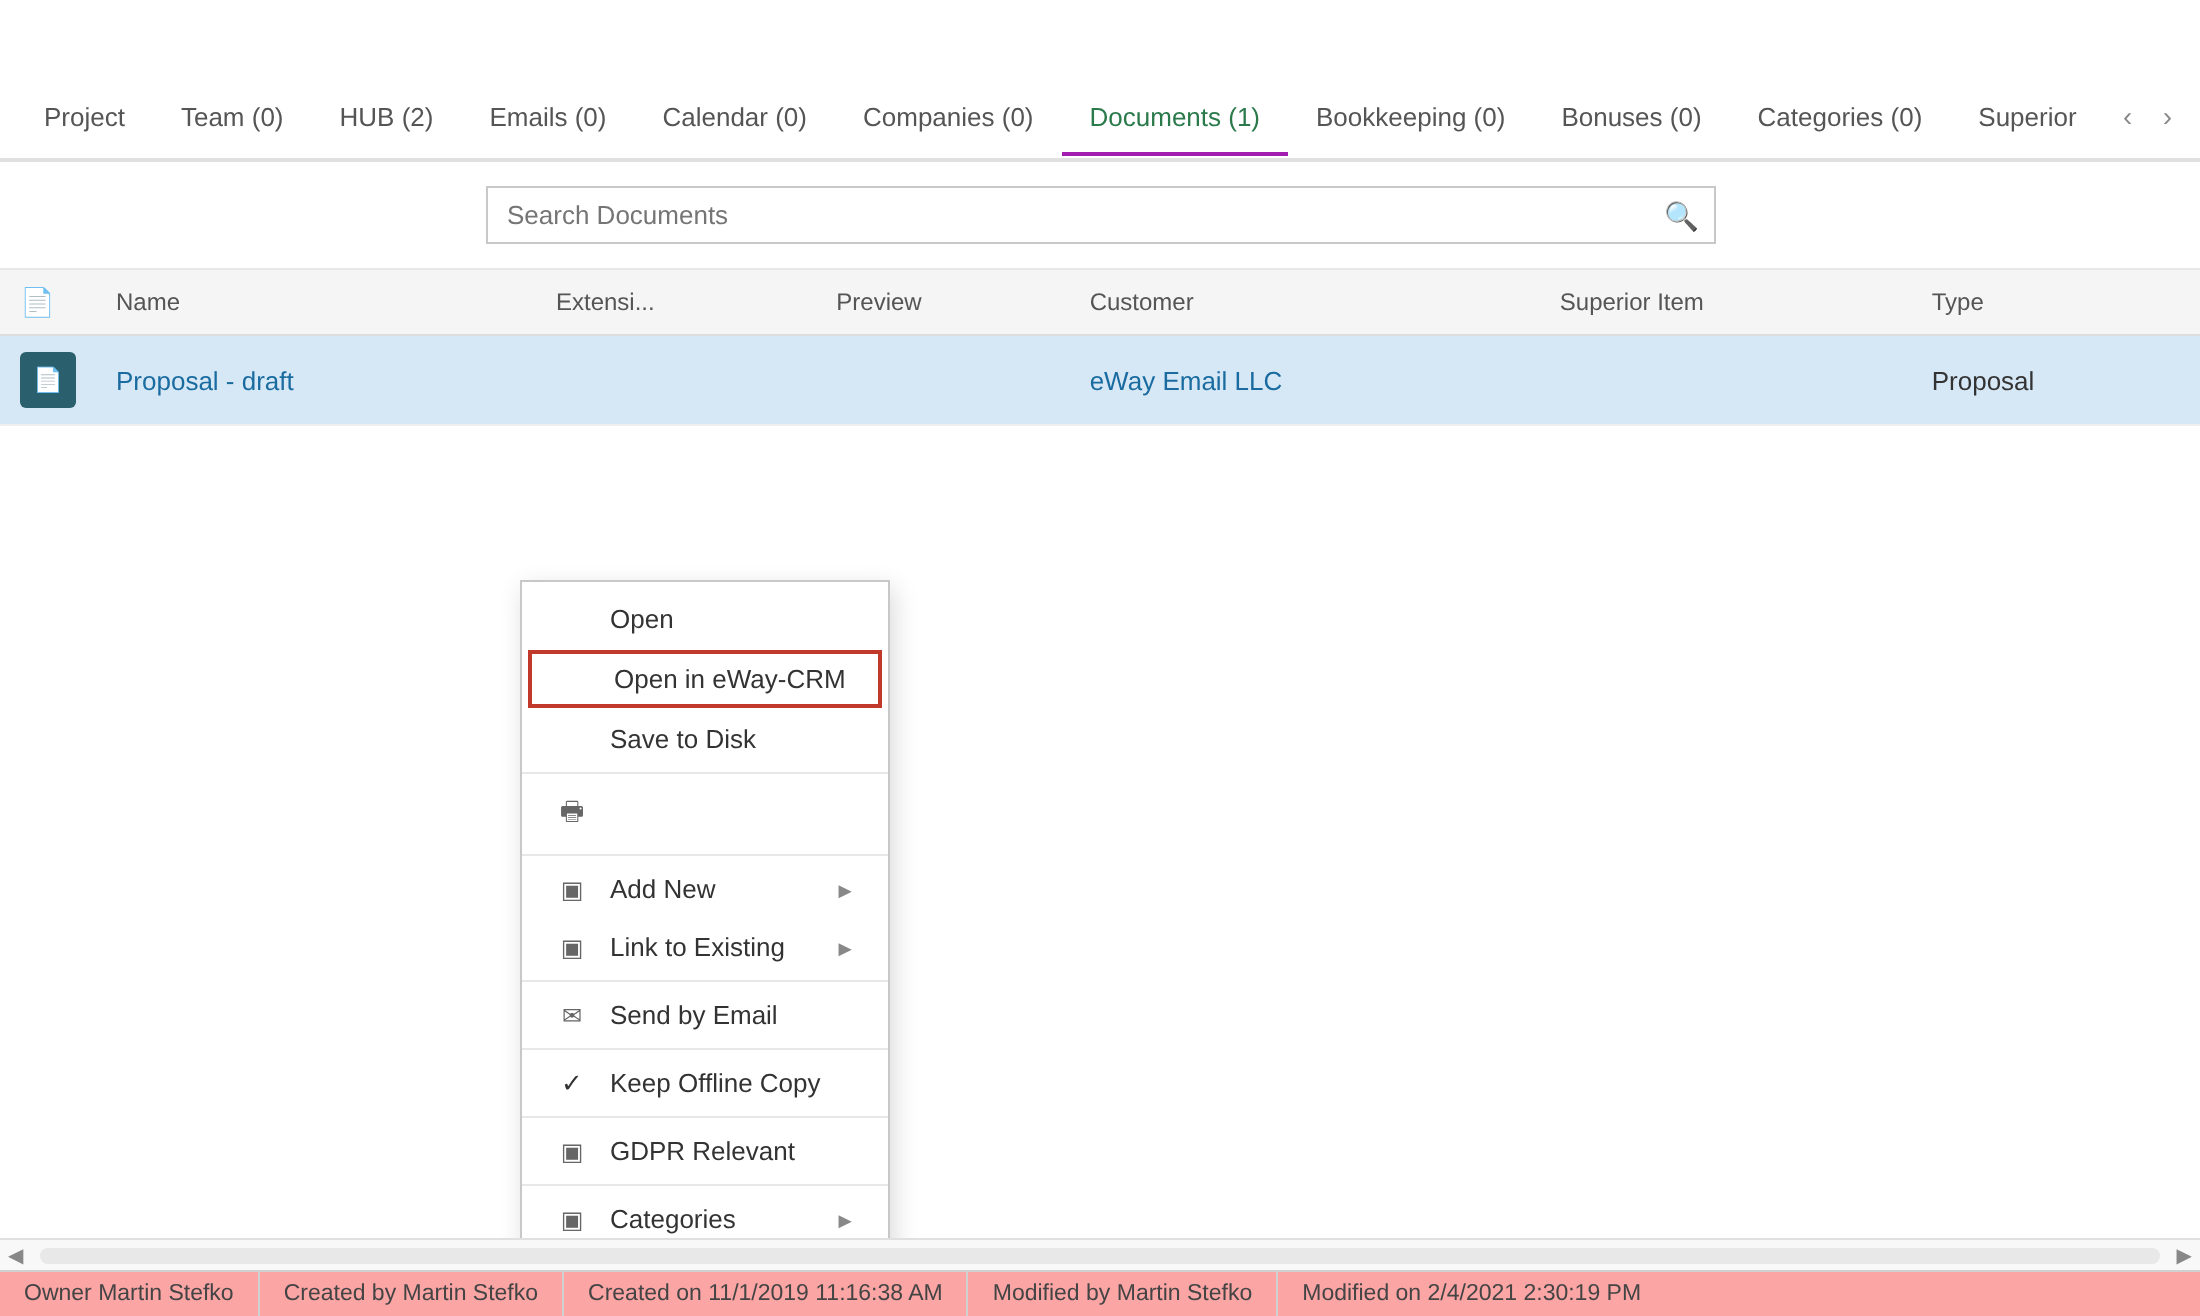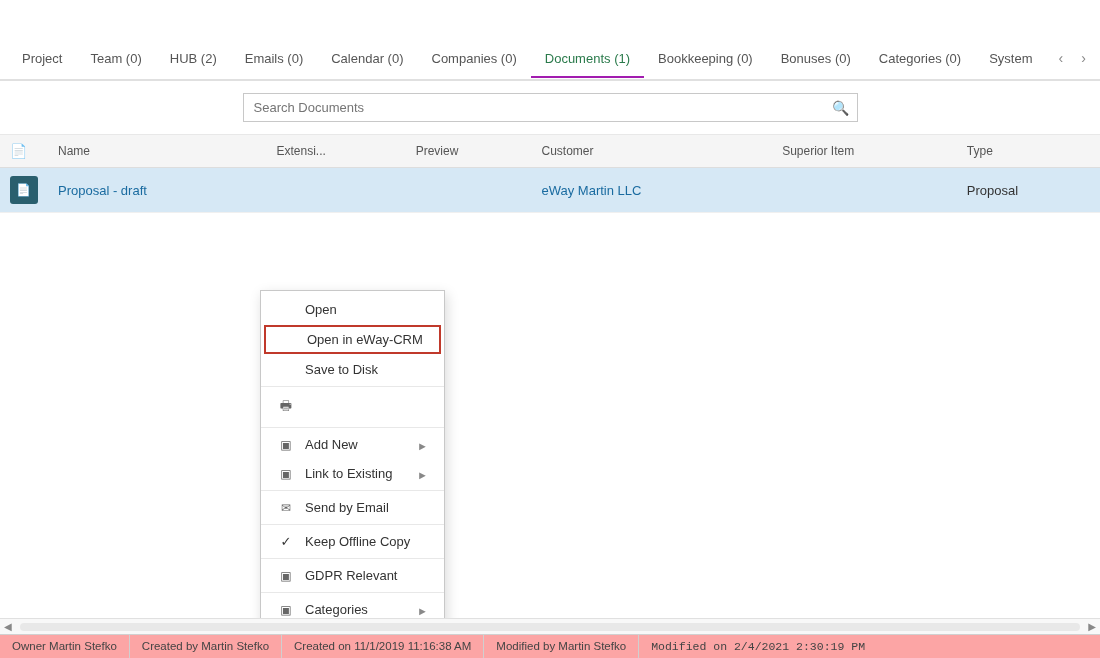--- a/index.html
+++ b/index.html
@@ -74,21 +74,21 @@
     .ctx-separator { border: none; border-top: 1px solid #e8e8e8; margin: 2px 0; }
 
     
     .status-bar {
       display: flex; border-top: 1px solid #d0d0d0; background: #fca5a5;
       font-size: 11.5px; color: #444; flex-shrink: 0;
     }
     .status-item {
       padding: 5px 12px; border-right: 1px solid #d0d0d0; white-space: nowrap;
     }
-    .status-item:last-child { border-right: none; font-family: Liberation Mono, monospace; }
+    .status-item:last-child { border-right: none; }
 
     
     .h-scroll-area {
       display: flex; align-items: center; border-top: 1px solid #e0e0e0;
       background: #f8f8f8; height: 16px; flex-shrink: 0;
     }
     .h-scroll-btn { background: none; border: none; cursor: pointer; padding: 0 4px; font-size: 10px; color: #888; }
     .h-scroll-track { flex: 1; height: 8px; background: #e8e8e8; margin: 0 4px; border-radius: 4px; }
   </style>
 </head>
@@ -98,21 +98,21 @@
   <div class="tab">Project</div>
   <div class="tab">Team (0)</div>
   <div class="tab">HUB (2)</div>
   <div class="tab">Emails (0)</div>
   <div class="tab">Calendar (0)</div>
   <div class="tab">Companies (0)</div>
   <div class="tab active">Documents (1)</div>
   <div class="tab">Bookkeeping (0)</div>
   <div class="tab">Bonuses (0)</div>
   <div class="tab">Categories (0)</div>
-  <div class="tab">System</div>
+  <div class="tab">Superior</div>
   <button class="tab-nav-btn">‹</button>
   <button class="tab-nav-btn">›</button>
 </div>
 
 <div class="search-bar">
   <div class="search-container">
     <input class="search-input" type="text" placeholder="Search Documents" style="">
     <button class="search-icon-btn">🔍</button>
   </div>
 </div>
@@ -138,21 +138,21 @@
           <div class="doc-icon">
             <span style="font-size:12px;">📄</span>
           </div>
         </td>
         <td>
           <span class="doc-name">Proposal - draft</span>
         </td>
         <td></td>
         <td></td>
         <td>
-          <span class="customer-link">eWay Martin LLC</span>
+          <span class="customer-link">eWay Email LLC</span>
         </td>
         <td></td>
         <td>Proposal</td>
       </tr>
     </tbody>
   </table>
 
   <div class="context-menu">
 
     <div class="ctx-item">

